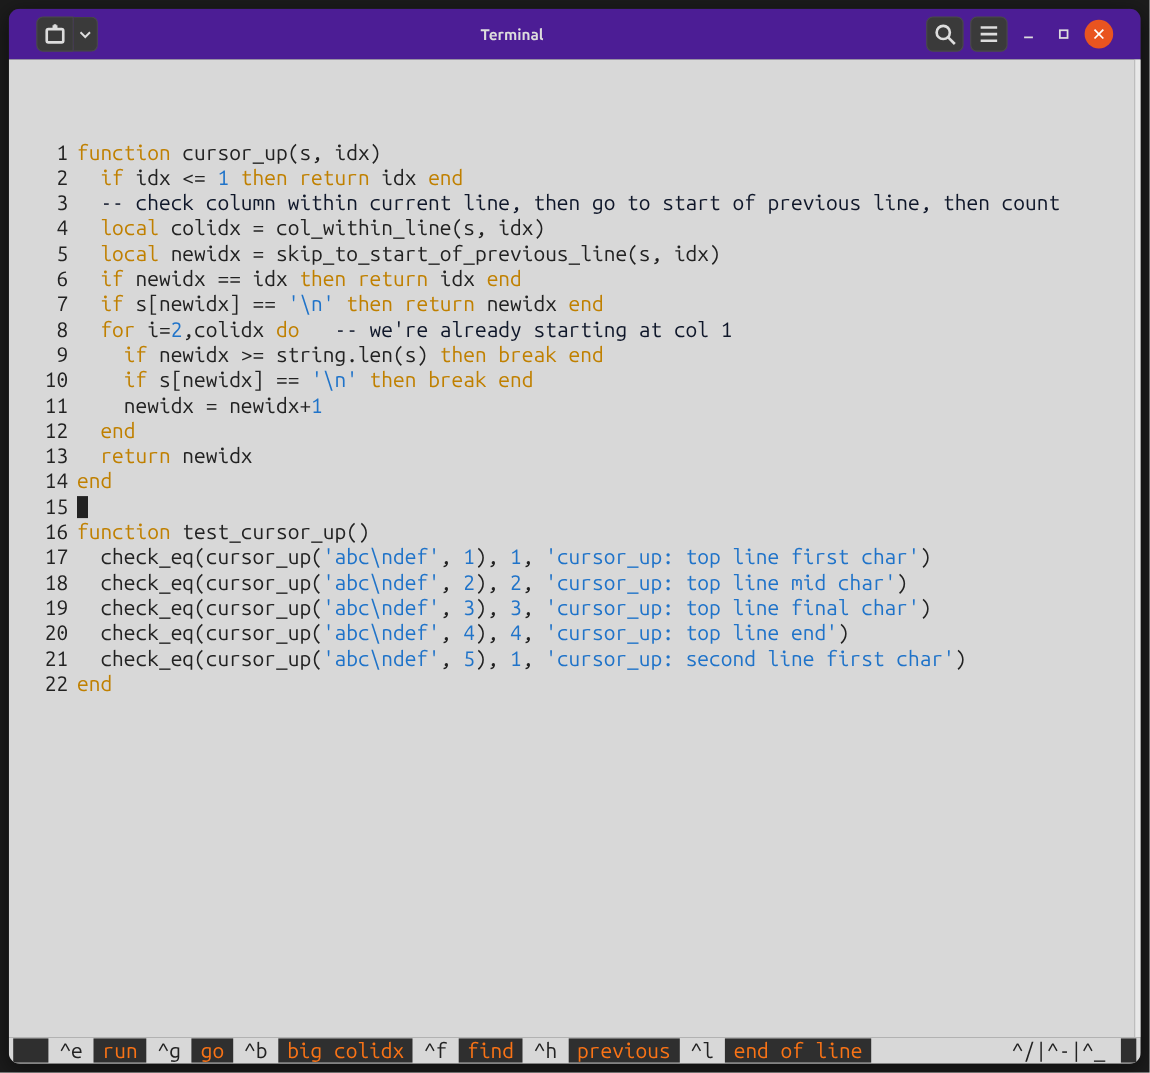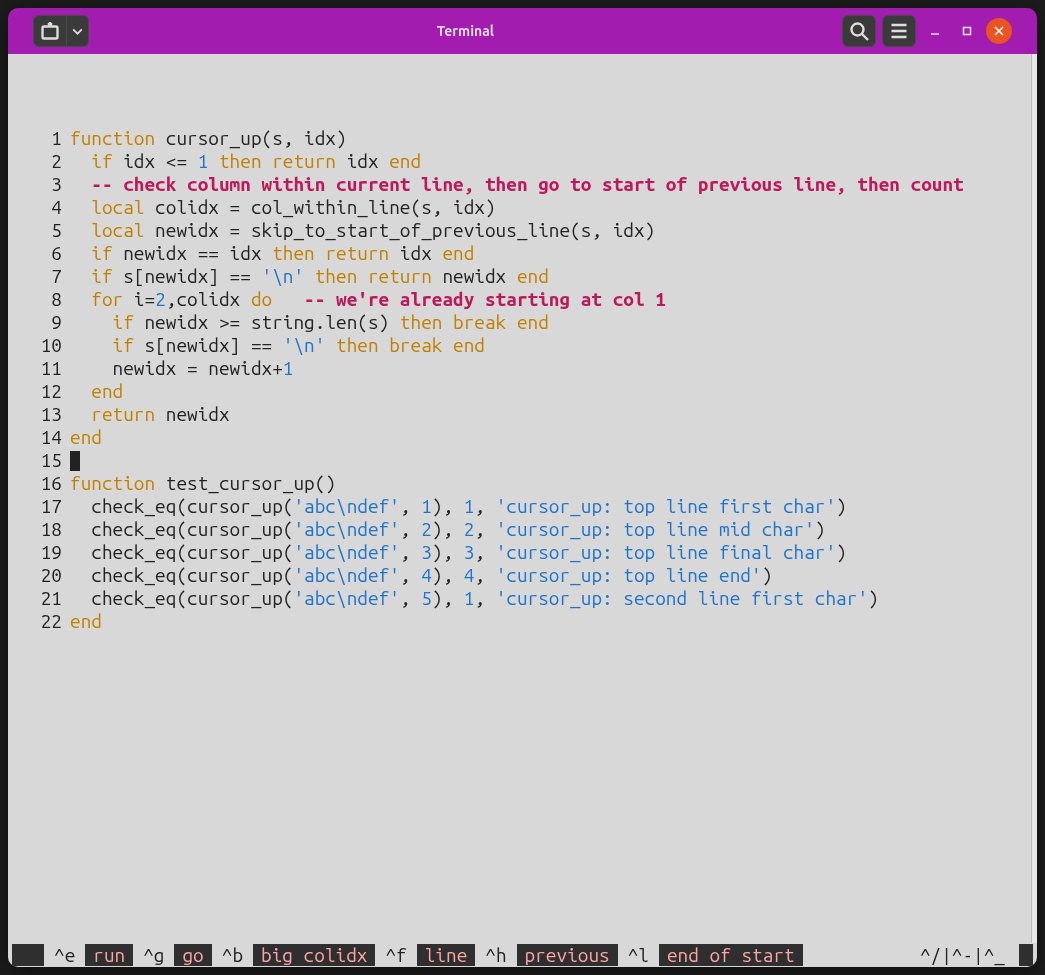--- a/index.html
+++ b/index.html
@@ -19,21 +19,21 @@
     background: #2b2b2b;
     border-radius: 10px;
     display: flex;
     flex-direction: column;
     overflow: hidden;
     box-shadow: 0 4px 20px rgba(0,0,0,.5);
   }
   
   .titlebar {
     height: 46px;
-    background: #a21caf;
+    background: #4c1d95;
     display: flex;
     align-items: center;
     justify-content: space-between;
     padding: 0 25px;
     color: #ddd;
     font-family: "Ubuntu", "Cantarell", sans-serif;
     font-size: 14px;
   }
   .titlebar .left-group, .titlebar .right-group { display: flex; align-items: center; gap: 6px; }
   .titlebar .center { flex: 1; text-align: center; font-weight: 600; }
@@ -86,41 +86,41 @@
   .cursor {
     display:inline-block;
     width: 10px; height: 20px;
     background:#222;
     vertical-align: text-bottom;
   }
   
   .kw { color: #c08000; }   
   .num { color: #1f73c9; }  
   .str { color: #1f73c9; }  
-  .com { color: #be185d; font-weight: bold; }  
+  .com { color: #0f172a; }  
 
   
   .footer {
     height: 24px;
     background: #d8d8d8;
     display:flex;
     align-items:center;
     font-size: 19px;
     line-height: 22px;
     padding: 0 4px;
     gap: 10px;
     overflow: hidden;
     white-space: nowrap;
   }
   .footer .block-left {
     width: 32px; height: 22px; background:#2f2f2f;
   }
   .footer .key { color:#222; }
   .footer .act {
-    background:#2f2f2f; color:#fca5a5;
+    background:#2f2f2f; color:#f97316;
     padding: 0 8px;
     display:inline-block;
   }
   .footer .tail {
     margin-left:auto;
     color:#222;
   }
   .footer .tailblock {
     width:14px; height:22px; background:#2f2f2f; display:inline-block;
     margin-left:4px;
@@ -195,22 +195,22 @@
 
   <div class="footer" id="footer">
     <div class="block-left"></div>
   <span class="key">^e</span>
       <span class="act">run</span>
       <span class="key">^g</span>
       <span class="act">go</span>
       <span class="key">^b</span>
       <span class="act">big colidx</span>
       <span class="key">^f</span>
-      <span class="act">line</span>
+      <span class="act">find</span>
       <span class="key">^h</span>
       <span class="act">previous</span>
       <span class="key">^l</span>
-      <span class="act">end of start</span>
+      <span class="act">end of line</span>
       <span class="tail">^/|^-|^_</span>
       <span class="tailblock"></span>
     </div>
 
 </div>
 
 </body></html>

